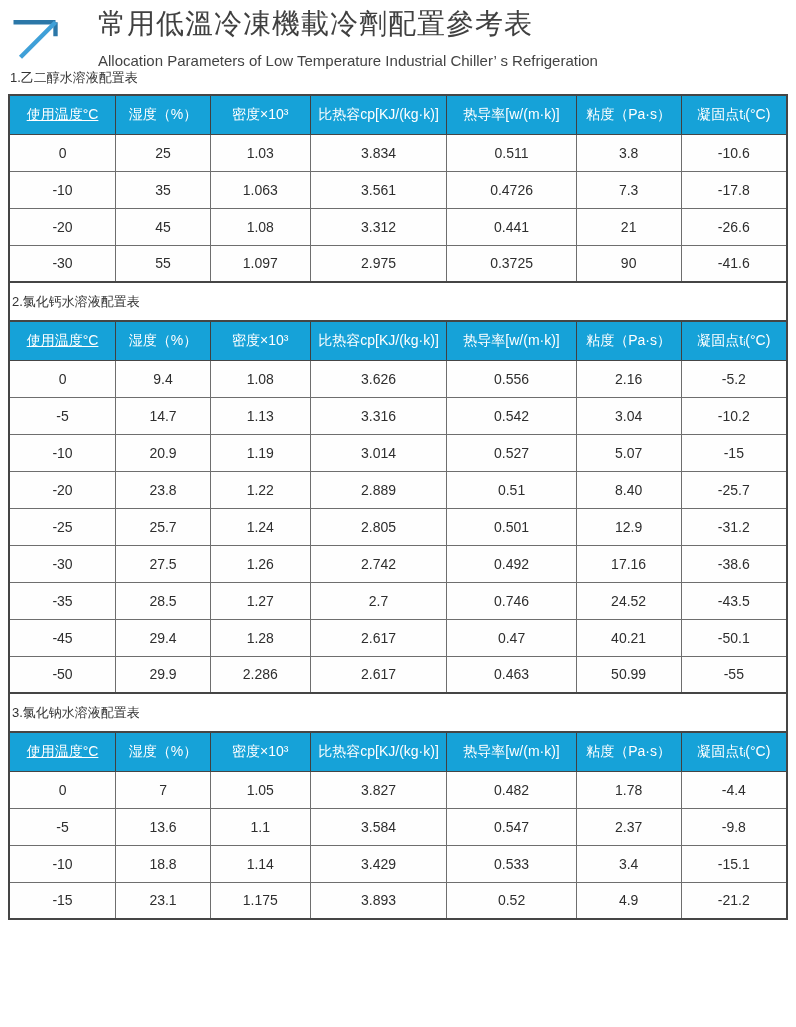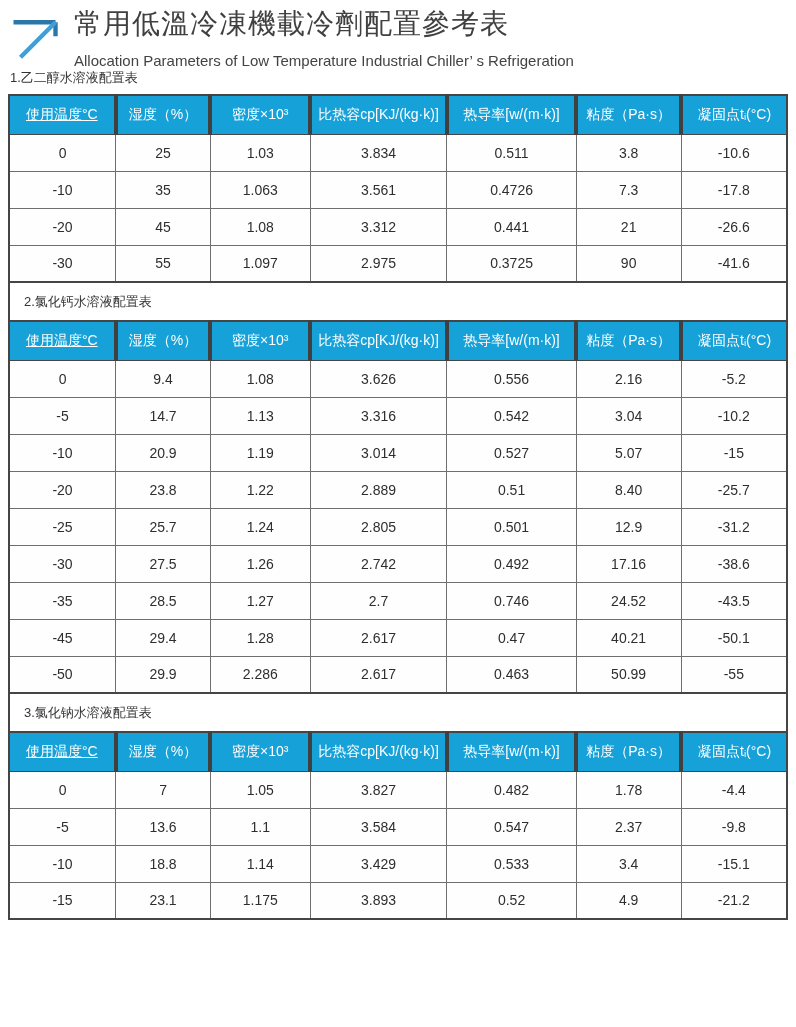--- a/index.html
+++ b/index.html
@@ -17,20 +17,21 @@
     min-height:1027px;
     margin:0 auto;
     font-family:"Liberation Sans","DejaVu Sans",sans-serif;
     color:var(--text-dark);
   }
   
   .brand{
     display:flex;
     align-items:flex-start;
     padding:8px 0 0 10px;
+    gap:24px;
   }
   .logo{
     width:56px;
     height:52px;
     flex:0 0 56px;
     margin-top:4px;
   }
   .brand-text{margin-left:8px;}
   .brand-title{
     font-size:28px;
@@ -61,39 +62,39 @@
     color:#333;
     padding:0 0 7px 2px;
   }
   .tables-wrap{border-bottom:0;}
   .section-band{
     height:37px;
     display:flex;
     align-items:center;
     font-size:13px;
     color:#333;
-    padding-left:14px;
+    padding-left:2px;
     background:#fff;
     border-left:2px solid var(--border-dark);
     border-right:2px solid var(--border-dark);
   }
   table.data{
     width:100%;
     border-collapse:collapse;
     table-layout:fixed;
     border:2px solid var(--border-dark);
     background:#fff;
   }
   table.data th{
     background:var(--header-blue);
     color:#ffffff;
     font-size:14px;
     font-weight:500;
     height:39px;
-    border-left:4px solid #404040;
+    border-left:1px solid #404040;
     border-bottom:1px solid var(--border-dark);
     white-space:nowrap;
     overflow:hidden;
   }
   table.data th:first-child{border-left:none;text-decoration:underline;}
   table.data td{
     height:37px;
     text-align:center;
     font-size:14px;
     color:#2e2e2e;

